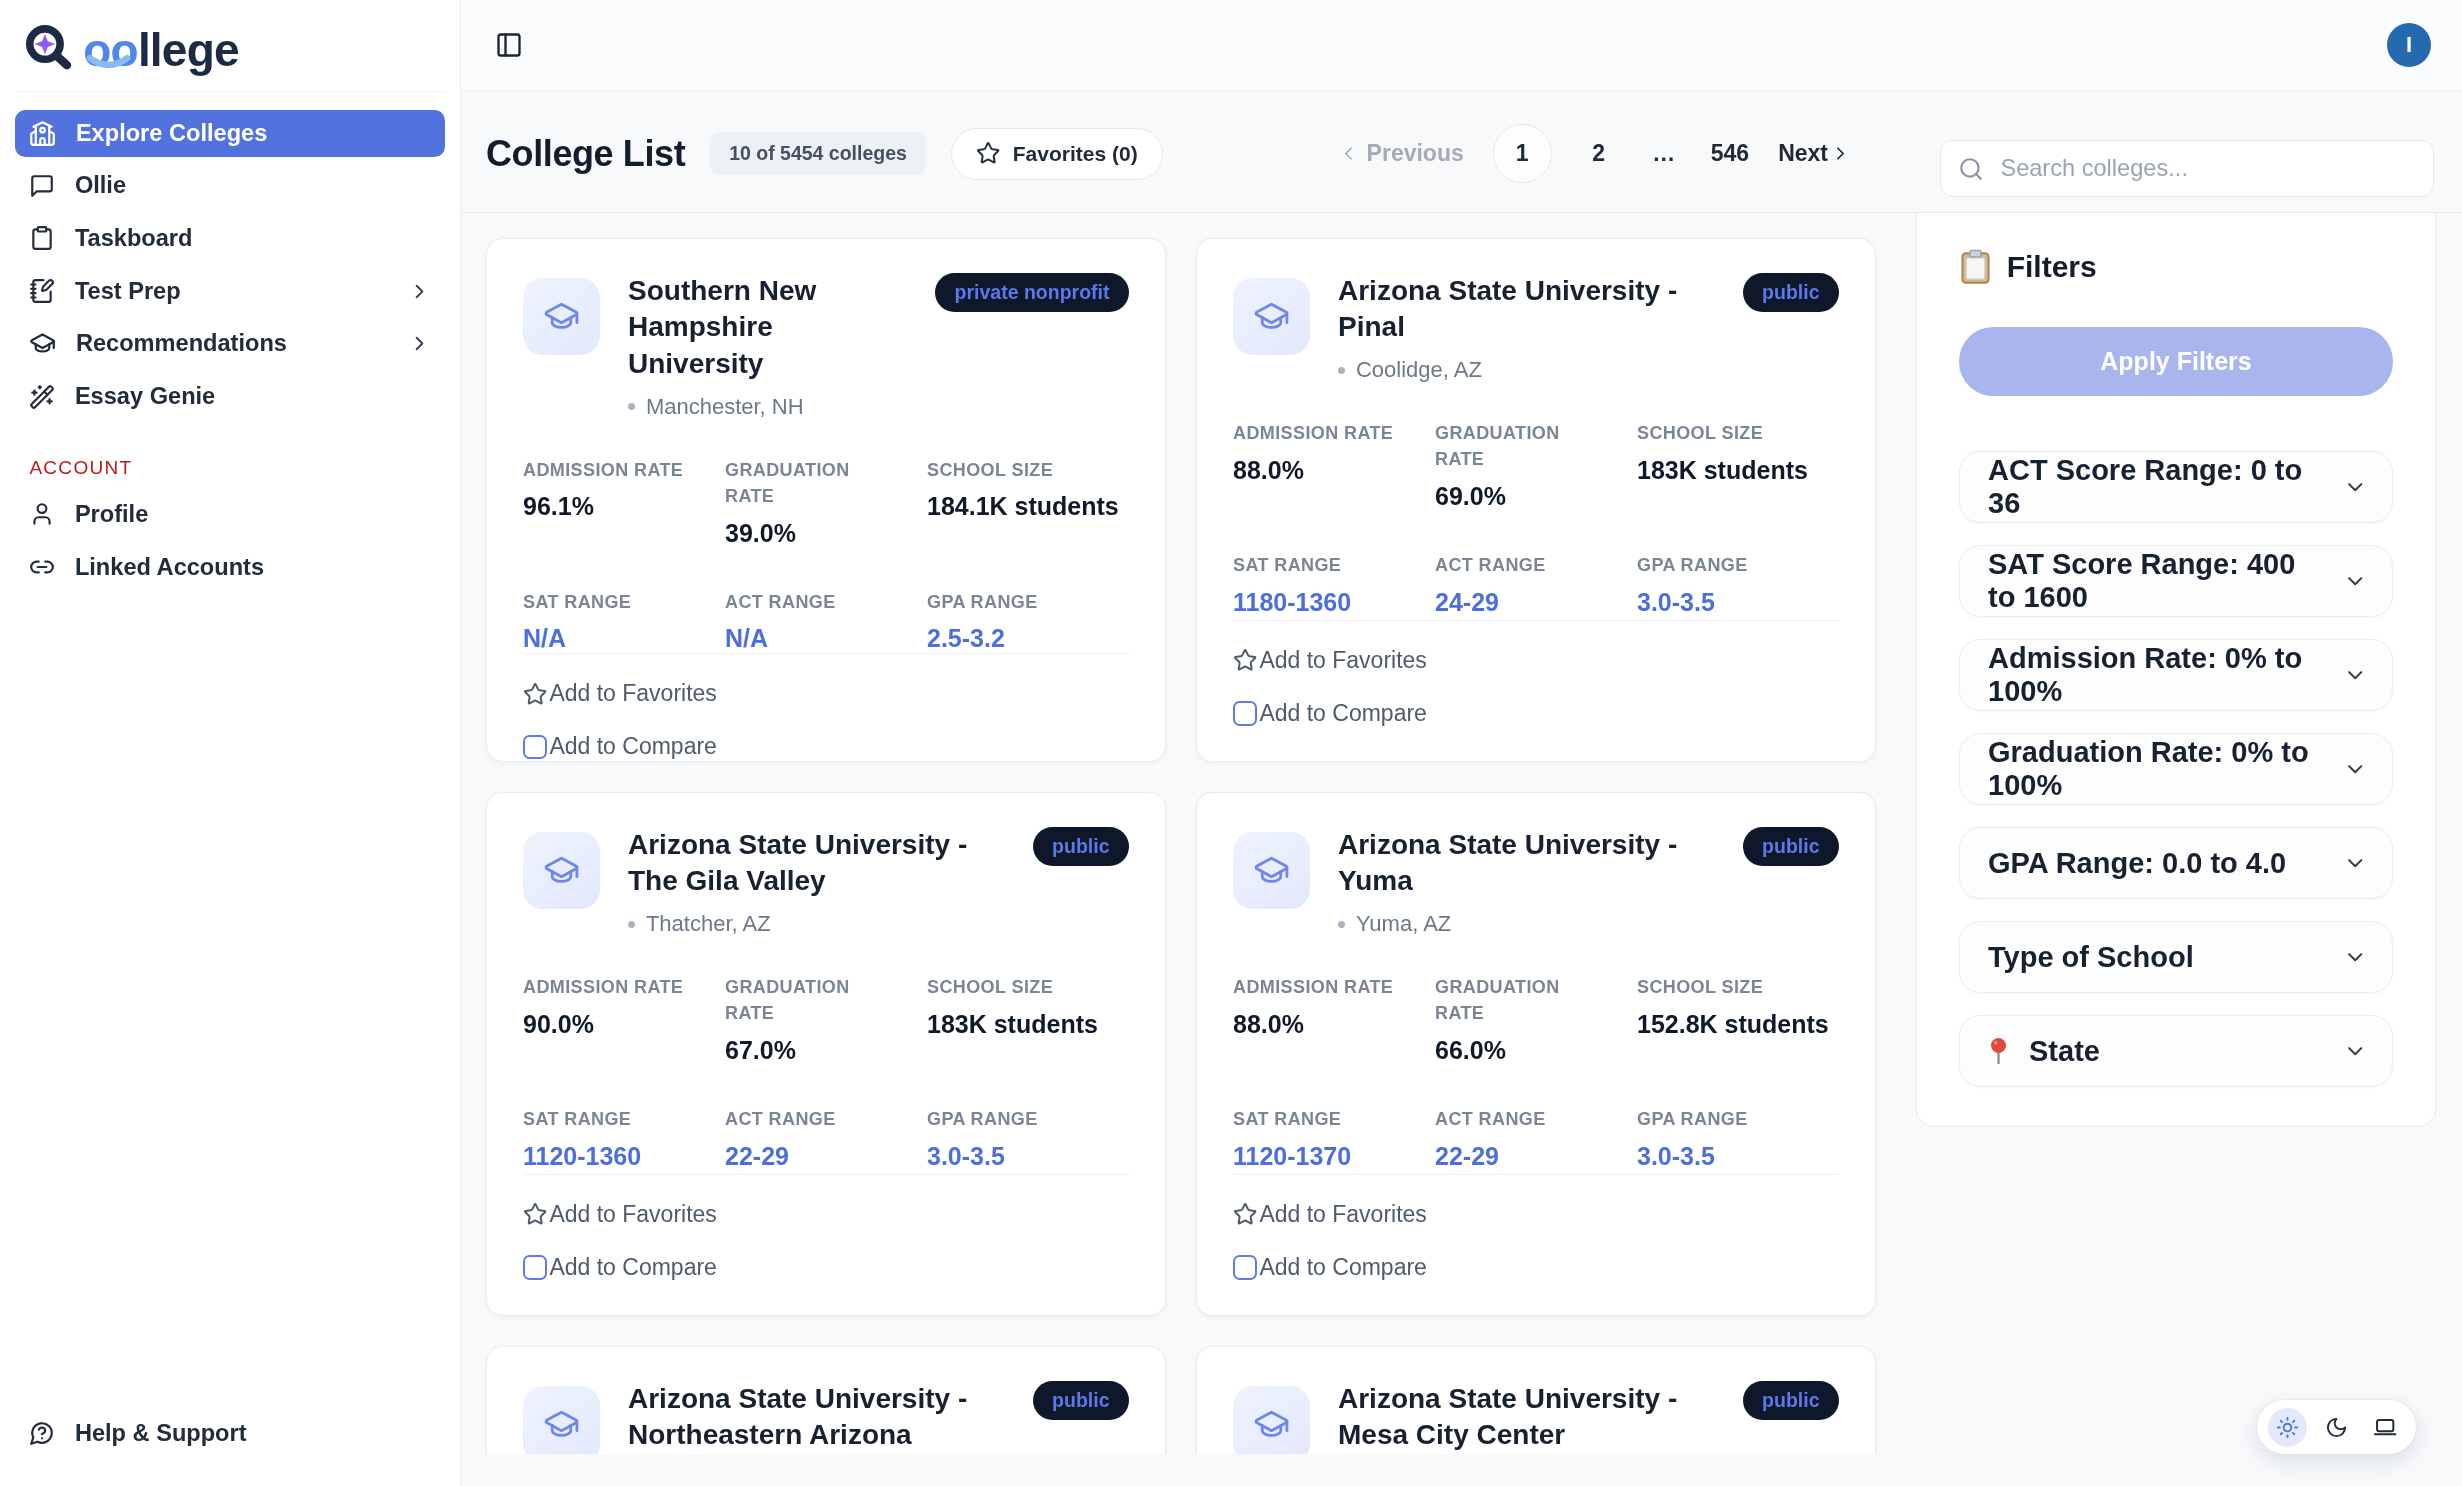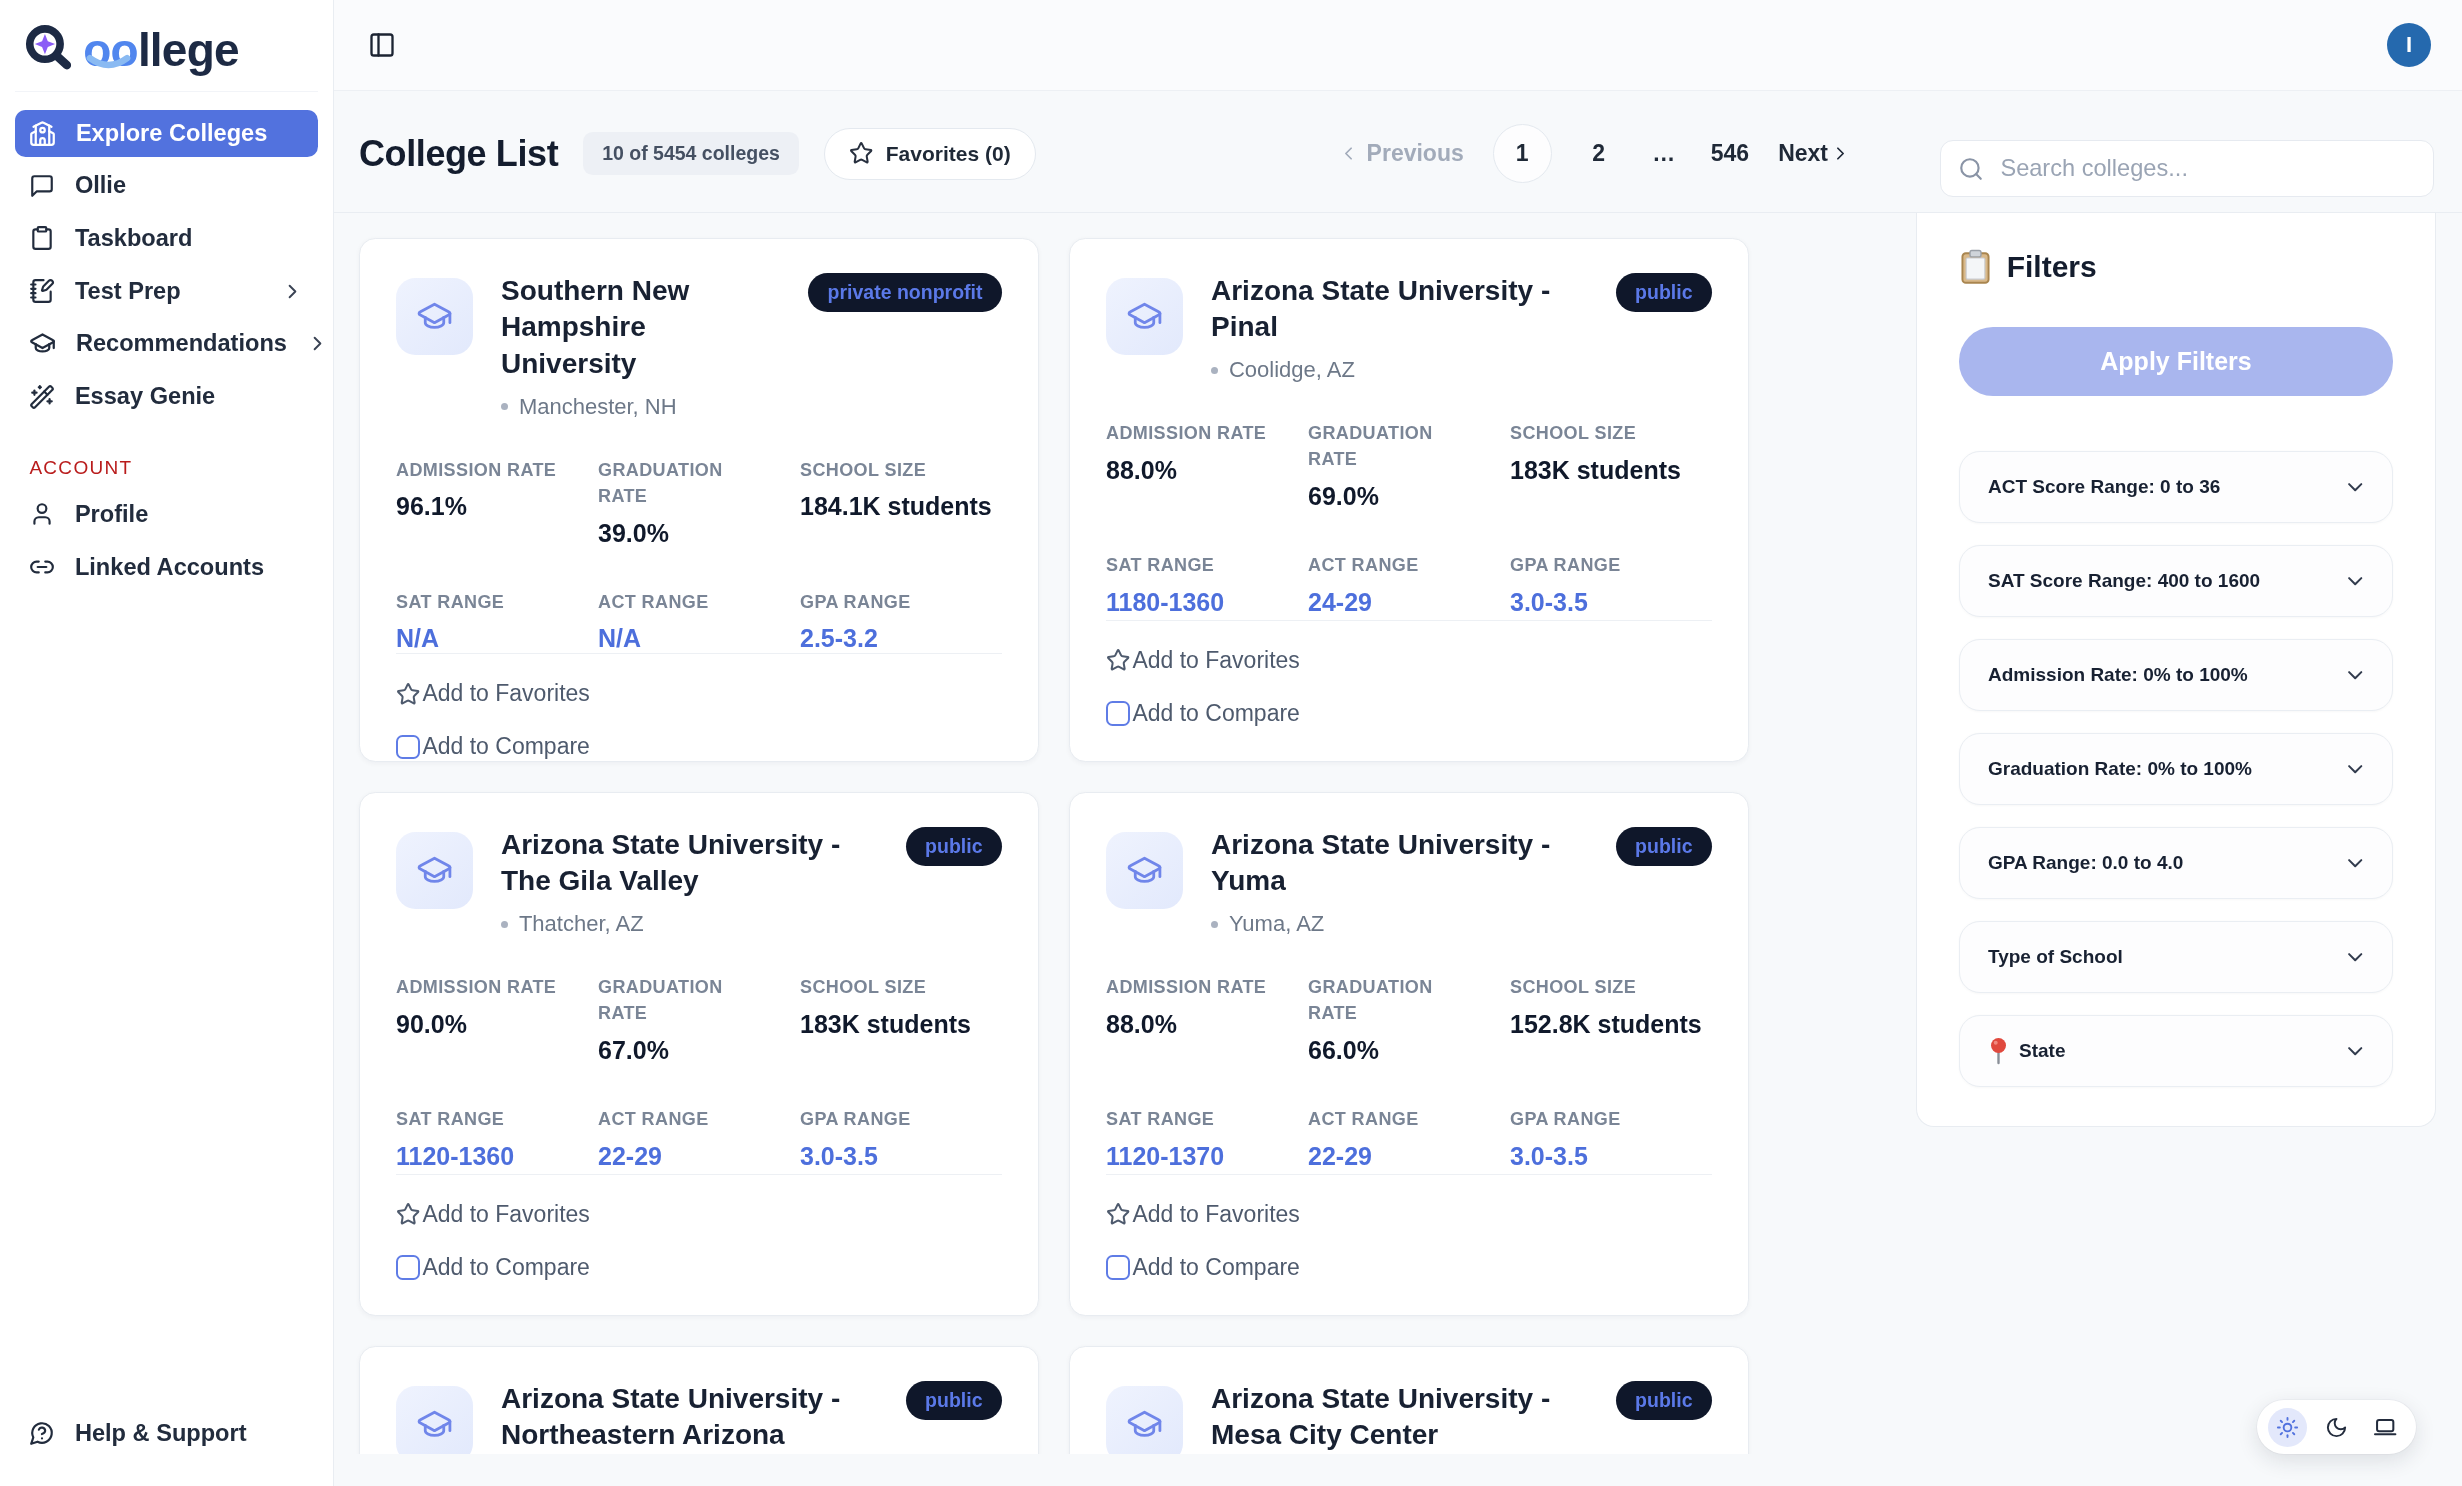--- a/index.html
+++ b/index.html
@@ -3,21 +3,21 @@
 <meta charset="utf-8">
 <style>
   * { margin:0; padding:0; box-sizing:border-box; }
   html,body { width:2462px; height:1487px; overflow:hidden; }
   body { background:#f7f9fb; font-family:"Liberation Sans","DejaVu Sans",sans-serif; color:#17202f; }
   svg { display:block; }
 
   .app { display:flex; height:100%; }
 
   
-  .sidebar { width:334px; flex:none; background:#ffffff; border-right:1.6px solid #e9edf2;
+  .sidebar { width:461px; flex:none; background:#ffffff; border-right:1.6px solid #e9edf2;
              display:flex; flex-direction:column; padding:13px 14.7px 24.4px; }
   .logo { display:flex; align-items:center; gap:6.5px; padding:9.8px 8.1px 14.7px; border-bottom:1.6px solid #f2f4f8; }
   .logo-text { font-size:46px; font-weight:800; letter-spacing:-0.8px; color:#1d2a44; display:flex; align-items:baseline; }
   .logo-oo { color:#5186ee; position:relative; }
   .logo-smile { position:absolute; left:1.6px; bottom:-9.8px; }
   .sb-nav { margin-top:11.4px; }
   .sb-item { display:flex; align-items:center; gap:19.5px; height:47px; border-radius:10.6px;
              padding:0 14.7px; font-size:23.6px; font-weight:600; color:#222c3d; margin:5.7px 0; cursor:pointer; }
   .sb-item .icon { color:#222c3d; flex:none; }
   .sb-item.active { background:#5272de; color:#ffffff; }
@@ -83,21 +83,21 @@
                   font-family:"Liberation Sans","DejaVu Sans",sans-serif; }
   .search-input::placeholder { color:#9aa4b4; }
 
   .filters-card { margin:0 26px 0 0; background:#fff; border:1.6px solid #e8ecf1; border-top:none;
                   border-radius:0 0 18px 18px; padding:36px 42px 39px; }
   .filters-head { display:flex; align-items:center; gap:14.7px; font-size:30px; font-weight:800; color:#141d2e; }
   .apply-btn { margin-top:42px; width:100%; height:69px; border:none; border-radius:34px; background:#a9b6ee;
                color:#fff; font-size:25px; font-weight:700; font-family:inherit; cursor:pointer; }
   .filter-list { margin-top:55px; display:flex; flex-direction:column; gap:22px; }
   .filter-row { height:72px; background:#fdfdfe; border:1.6px solid #eaeef3; border-radius:21px; display:flex;
-                align-items:center; gap:10px; padding:0 24.4px 0 28px; font-size:19px; font-weight:700; color:#182132;
+                align-items:center; gap:20px; padding:0 24.4px 0 28px; font-size:29px; font-weight:700; color:#182132;
                 box-shadow:0 0.8px 2.4px rgba(23,32,47,.03); cursor:pointer; }
   .filter-row .chev-down { margin-left:auto; color:#313b4d; }
 
   .theme-pill { position:absolute; right:46px; bottom:33px; background:#fff; border-radius:813px;
                 box-shadow:0 6.5px 21px rgba(23,32,47,.12), 0 0 0 0.8px rgba(23,32,47,.04);
                 display:flex; align-items:center; gap:9.8px; padding:0 11.4px; height:54px; }
   .theme-btn { width:39px; height:39px; border-radius:50%; display:flex; align-items:center; justify-content:center;
                color:#232c3d; cursor:pointer; }
   .theme-btn.active { background:#e3e8fb; color:#5272de; }
 </style>

